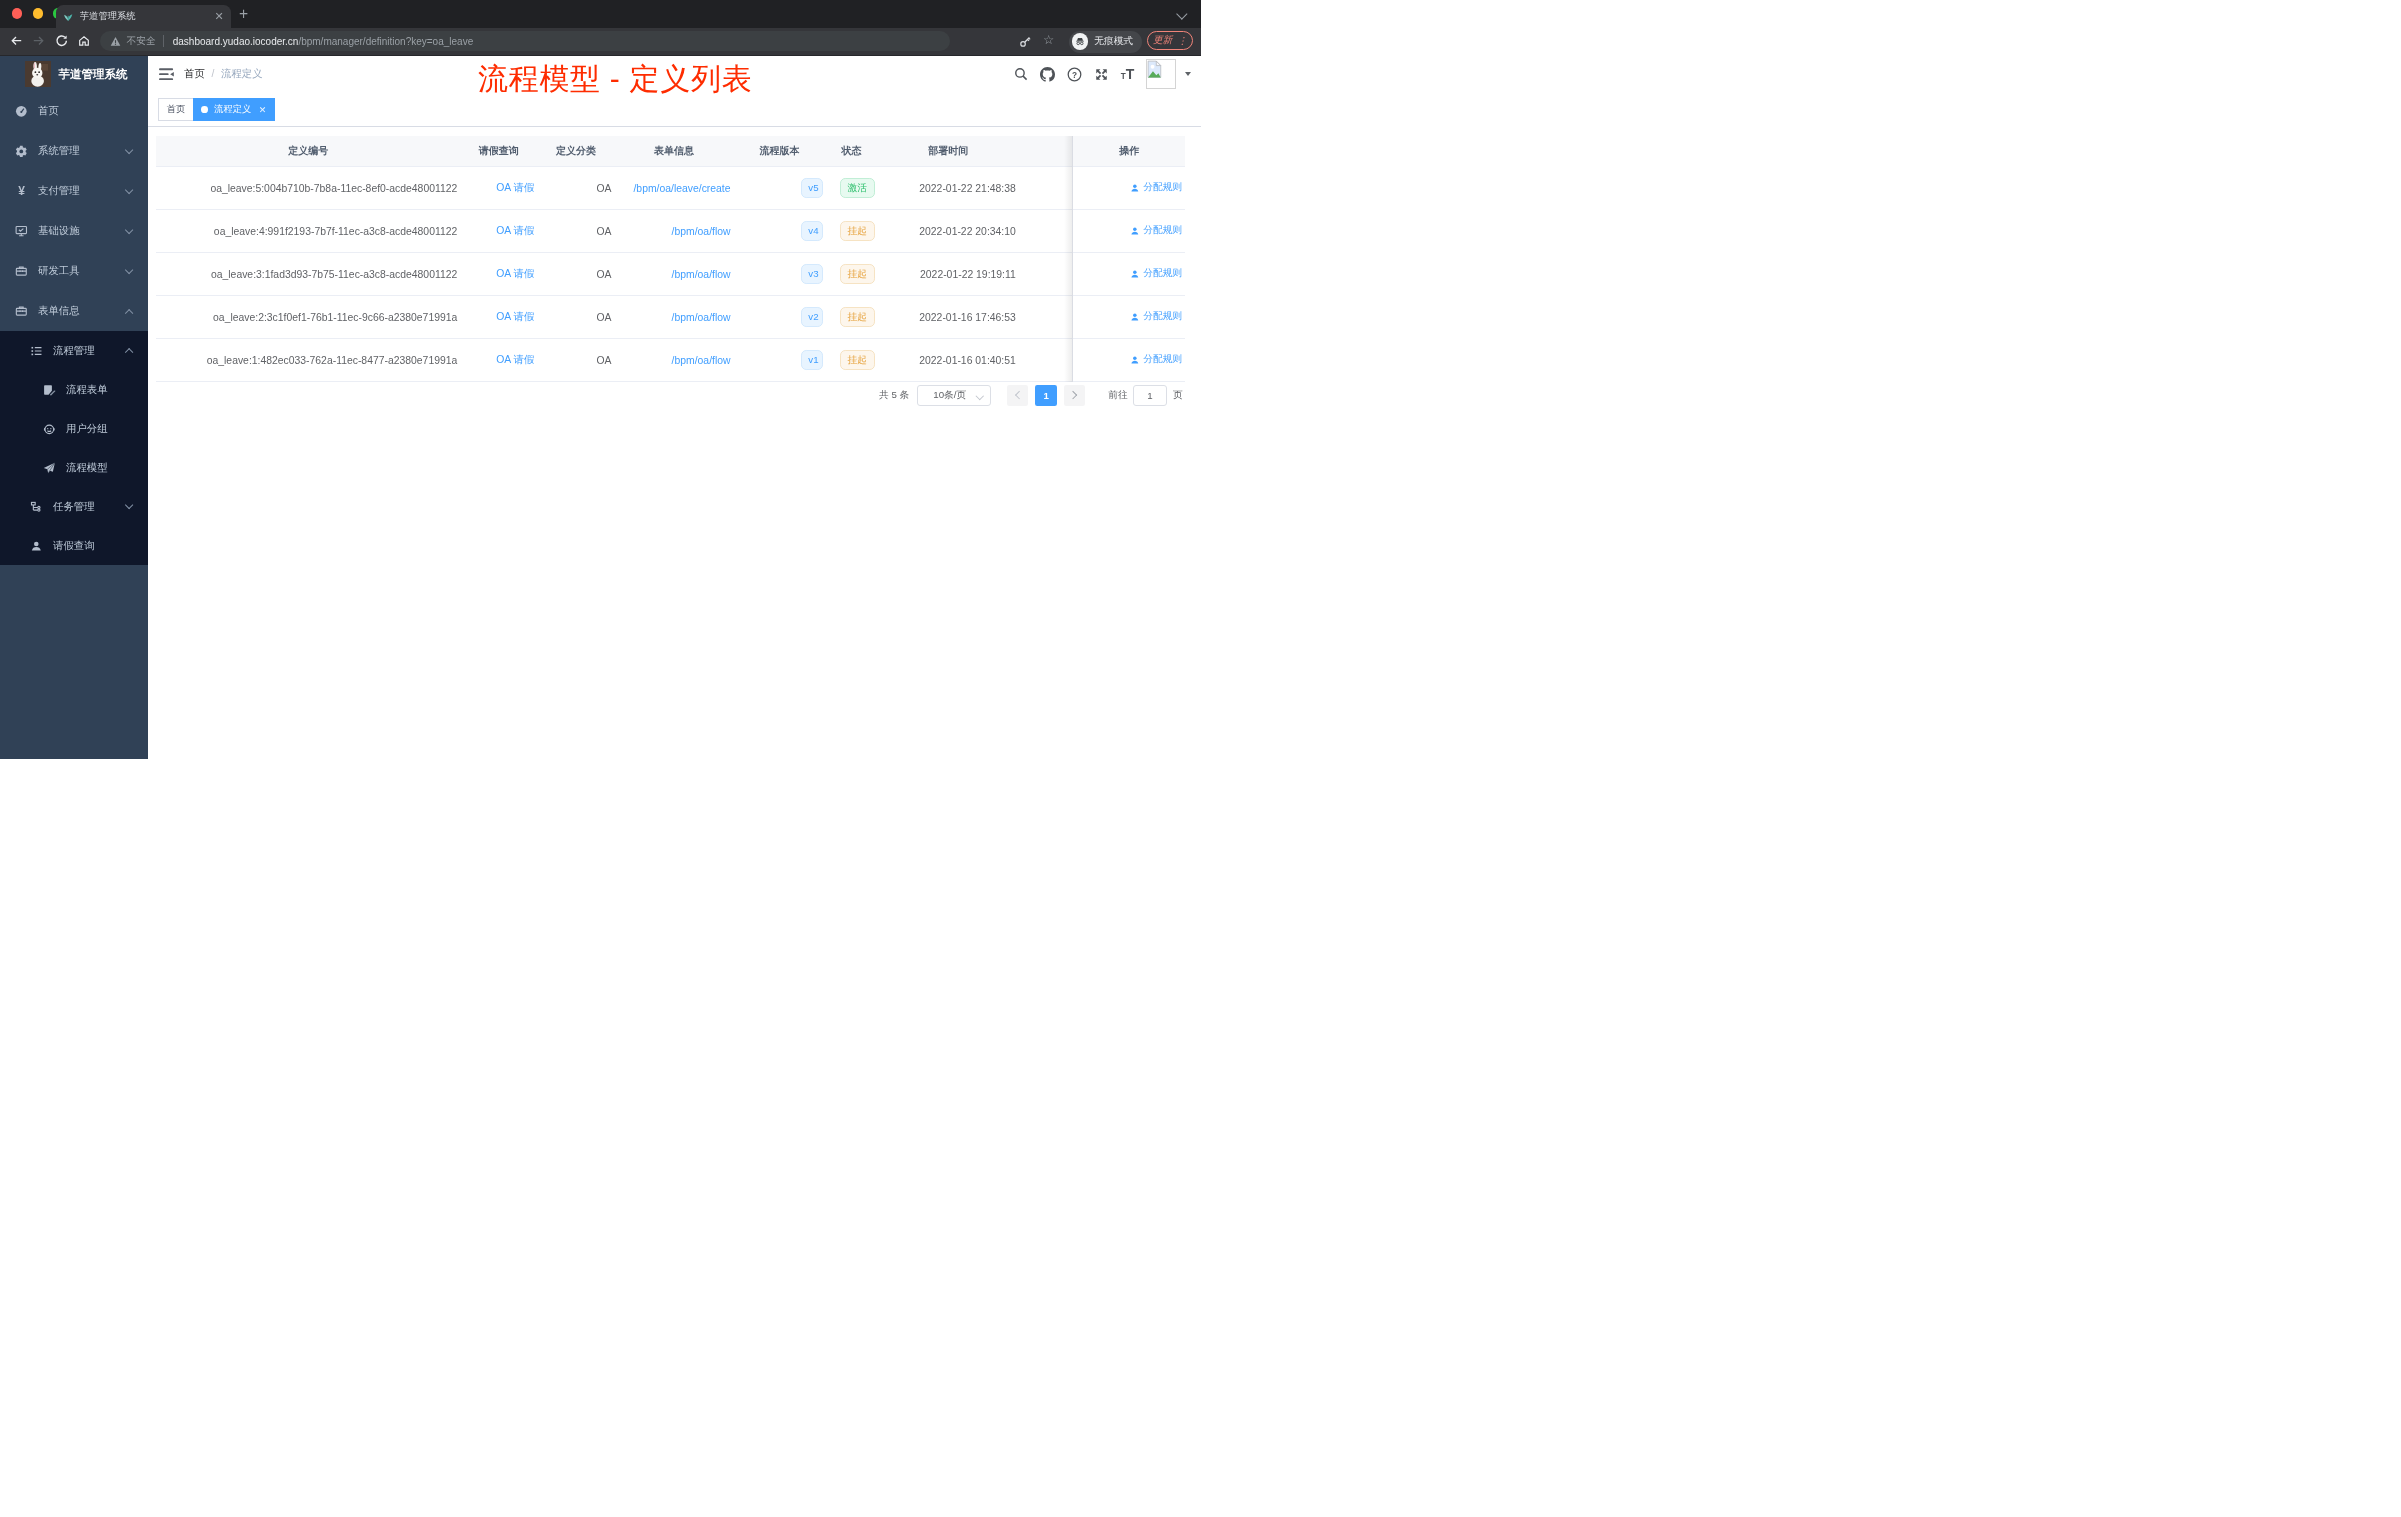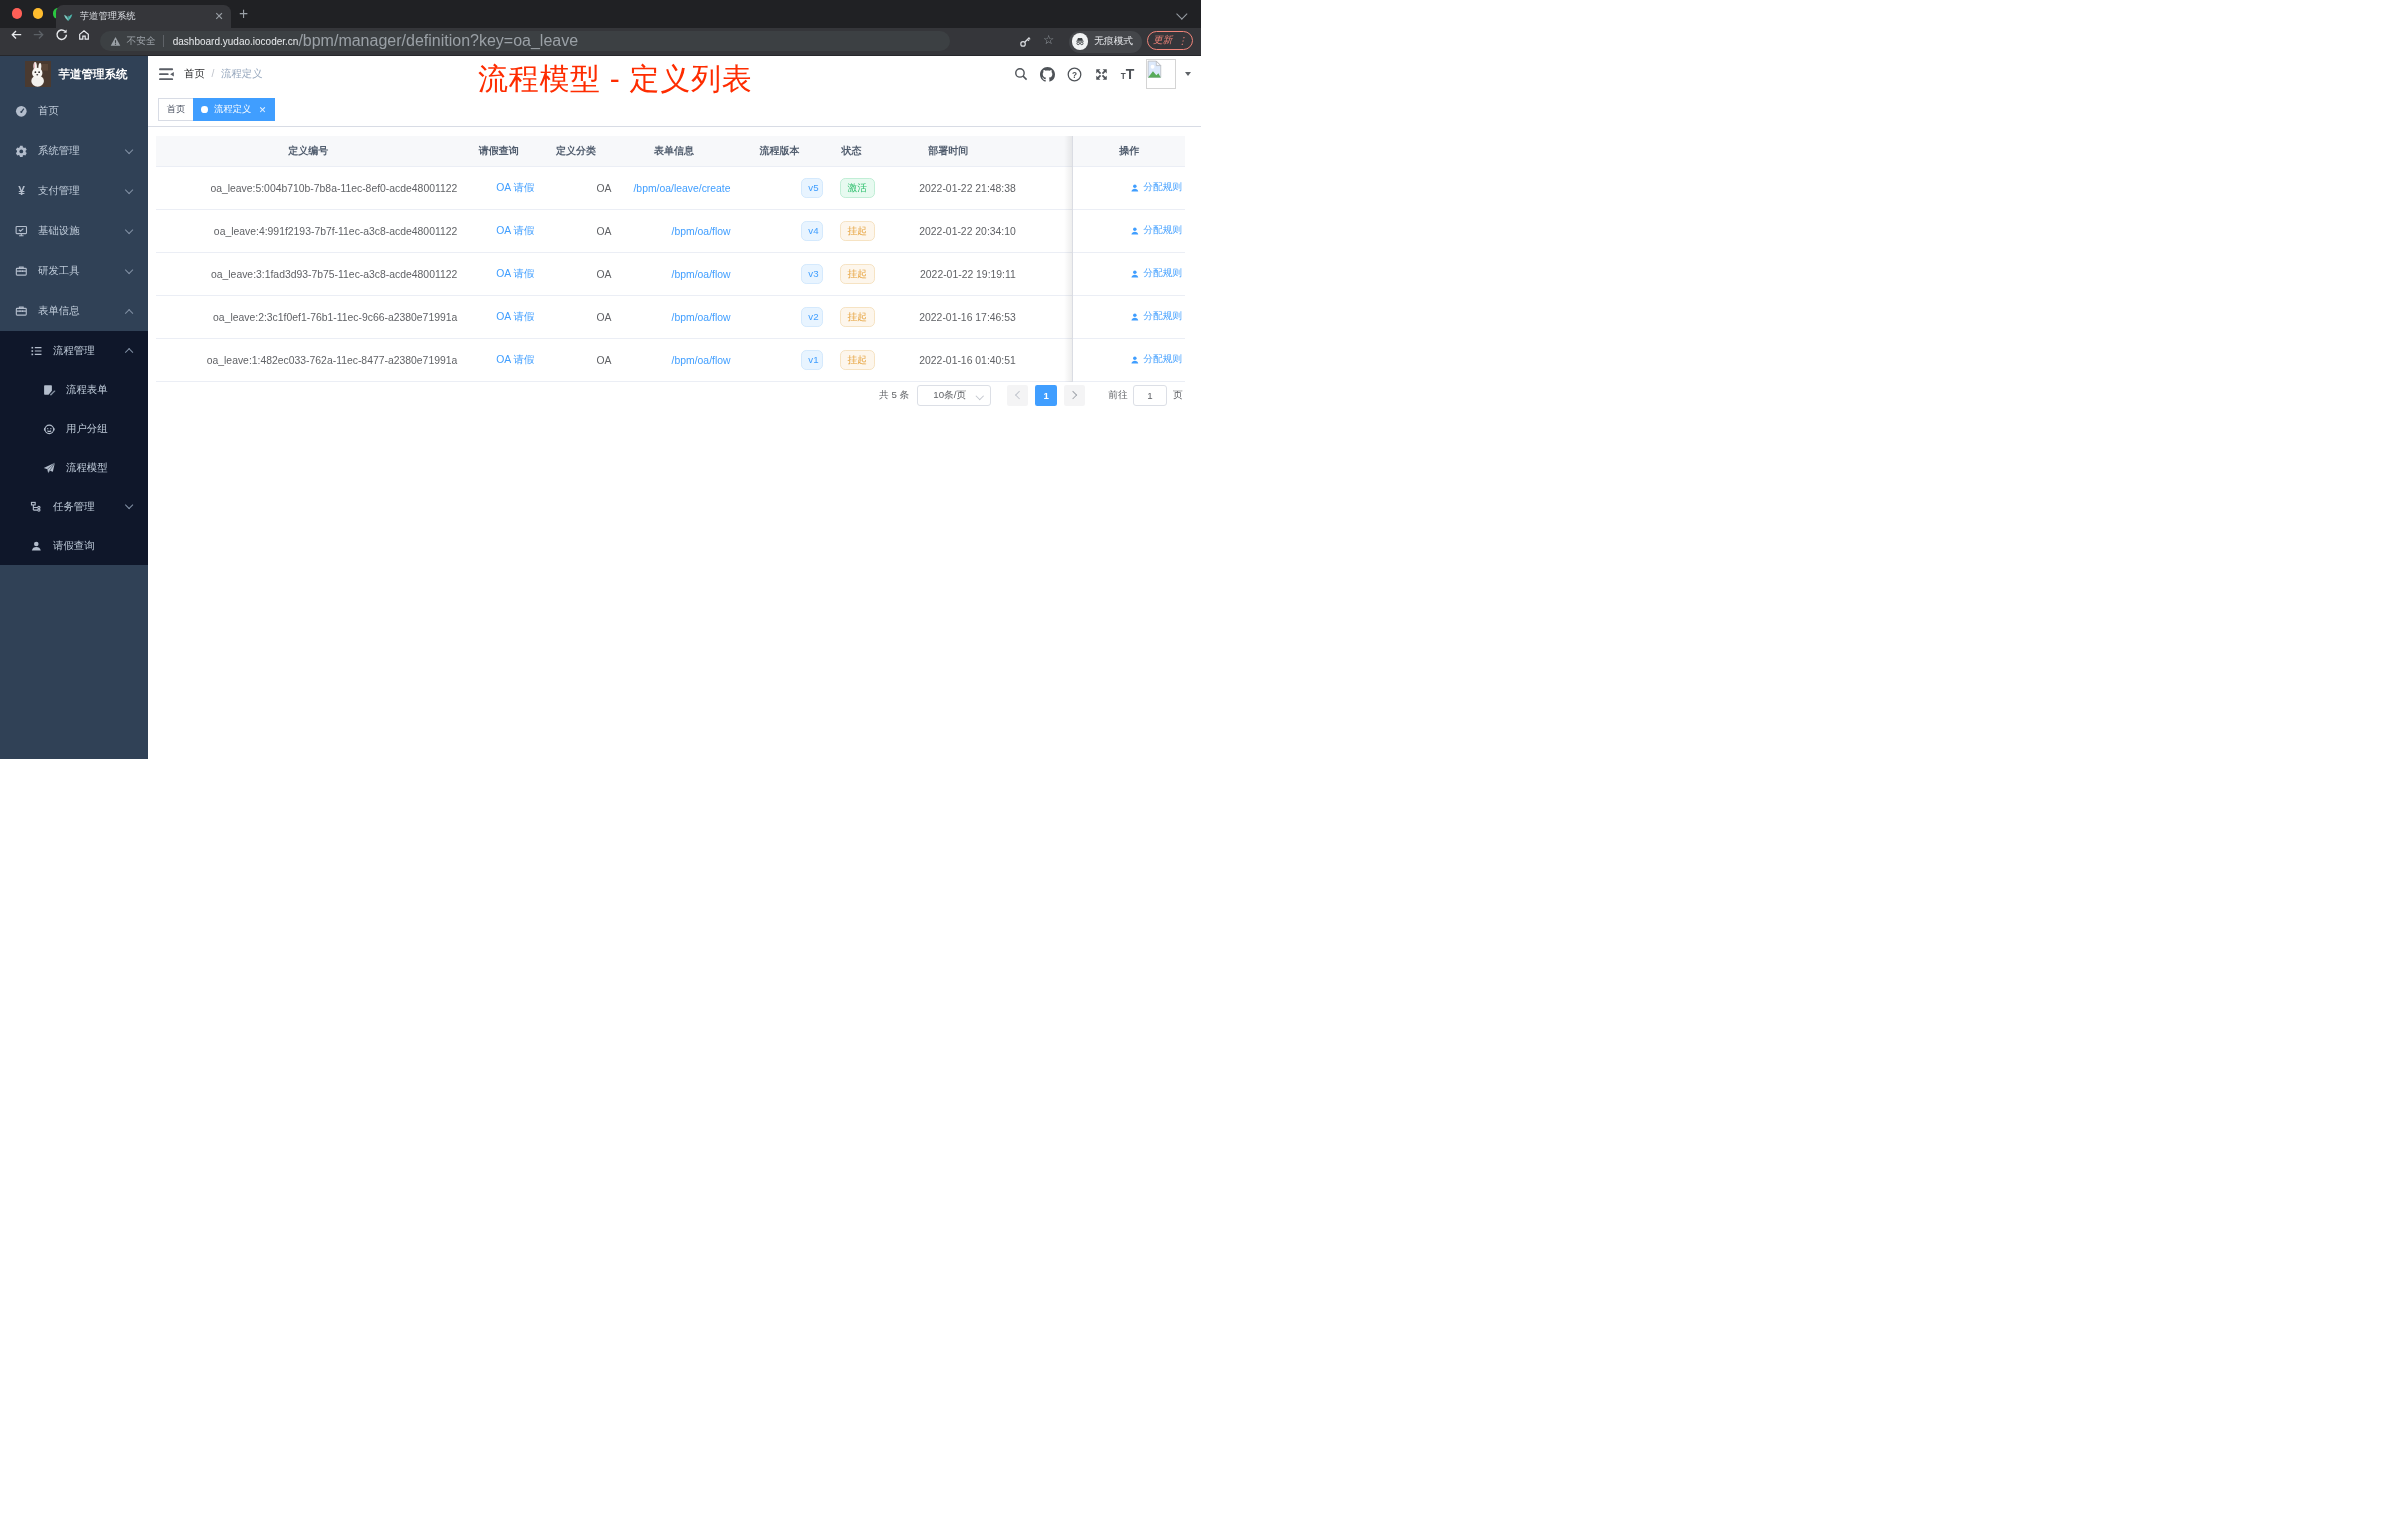--- a/index.html
+++ b/index.html
@@ -15,28 +15,28 @@
   .light.yellow{left:33px;background:#febc2e;}
   .light.green{left:53px;background:#2ac840;}
   .btab{position:absolute;left:56px;top:4.5px;width:175px;height:23px;background:#35363a;
         border-radius:7.4px 7.4px 0 0;display:flex;align-items:center;padding:0 7.4px;box-sizing:border-box;}
   .btab .title{flex:1;color:#dee1e6;font-size:9.3px;margin-left:6px;white-space:nowrap;overflow:hidden;}
   .btab .close{color:#9aa0a6;font-size:11px;line-height:11px;}
   .newtab{position:absolute;left:239px;top:5.2px;color:#9aa0a6;font-size:15.6px;font-weight:300;}
   .tabchev{position:absolute;right:15px;top:9.7px;width:6.7px;height:6.7px;border-right:1.5px solid #9aa0a6;
            border-bottom:1.5px solid #9aa0a6;transform:rotate(45deg);}
   .toolbar{position:absolute;left:0;top:27.5px;width:1201px;height:28px;background:#35363a;
-           border-bottom:0.7px solid #26272b;box-sizing:border-box;display:flex;align-items:flex-start;}
+           border-bottom:0.7px solid #26272b;box-sizing:border-box;display:flex;align-items:center;}
   .navbtn{margin-left:9px;display:flex;align-items:center;}
   .omnibox{position:absolute;left:100px;top:3.7px;width:850px;height:20px;border-radius:10.4px;
            background:#3c4043;display:flex;align-items:center;padding:0 10.4px;box-sizing:border-box;}
   .omnibox .sec{color:#9aa0a6;font-size:9.7px;margin:0 7.4px 0 5.2px;}
   .omnibox .sep{width:0.7px;height:12px;background:#5f6368;margin-right:9px;}
   .omnibox .host{color:#e8eaed;font-size:10px;}
-  .omnibox .path{color:#9aa0a6;font-size:16px;}
+  .omnibox .path{color:#9aa0a6;font-size:10px;}
   .keyicon{position:absolute;left:1019px;top:8.2px;}
   .staricon{position:absolute;left:1043px;top:4.5px;color:#9aa0a6;font-size:12.6px;}
   .incog{position:absolute;left:1069px;top:3px;height:22px;border-radius:11px;background:#44464a;
          display:flex;align-items:center;padding:0 9px 0 3px;}
   .incog .circ{width:16.3px;height:16.3px;border-radius:50%;background:#f1f3f4;display:flex;
                align-items:center;justify-content:center;margin-right:6px;}
   .incog .lbl{color:#e8eaed;font-size:9.7px;}
   .updbtn{position:absolute;left:1147px;top:3.7px;width:46px;height:19.3px;border:1.1px solid #f08479;
           border-radius:10.4px;display:flex;align-items:center;justify-content:center;box-sizing:border-box;font-style:italic;}
   .updbtn .lbl{color:#f08479;font-size:9.7px;}

